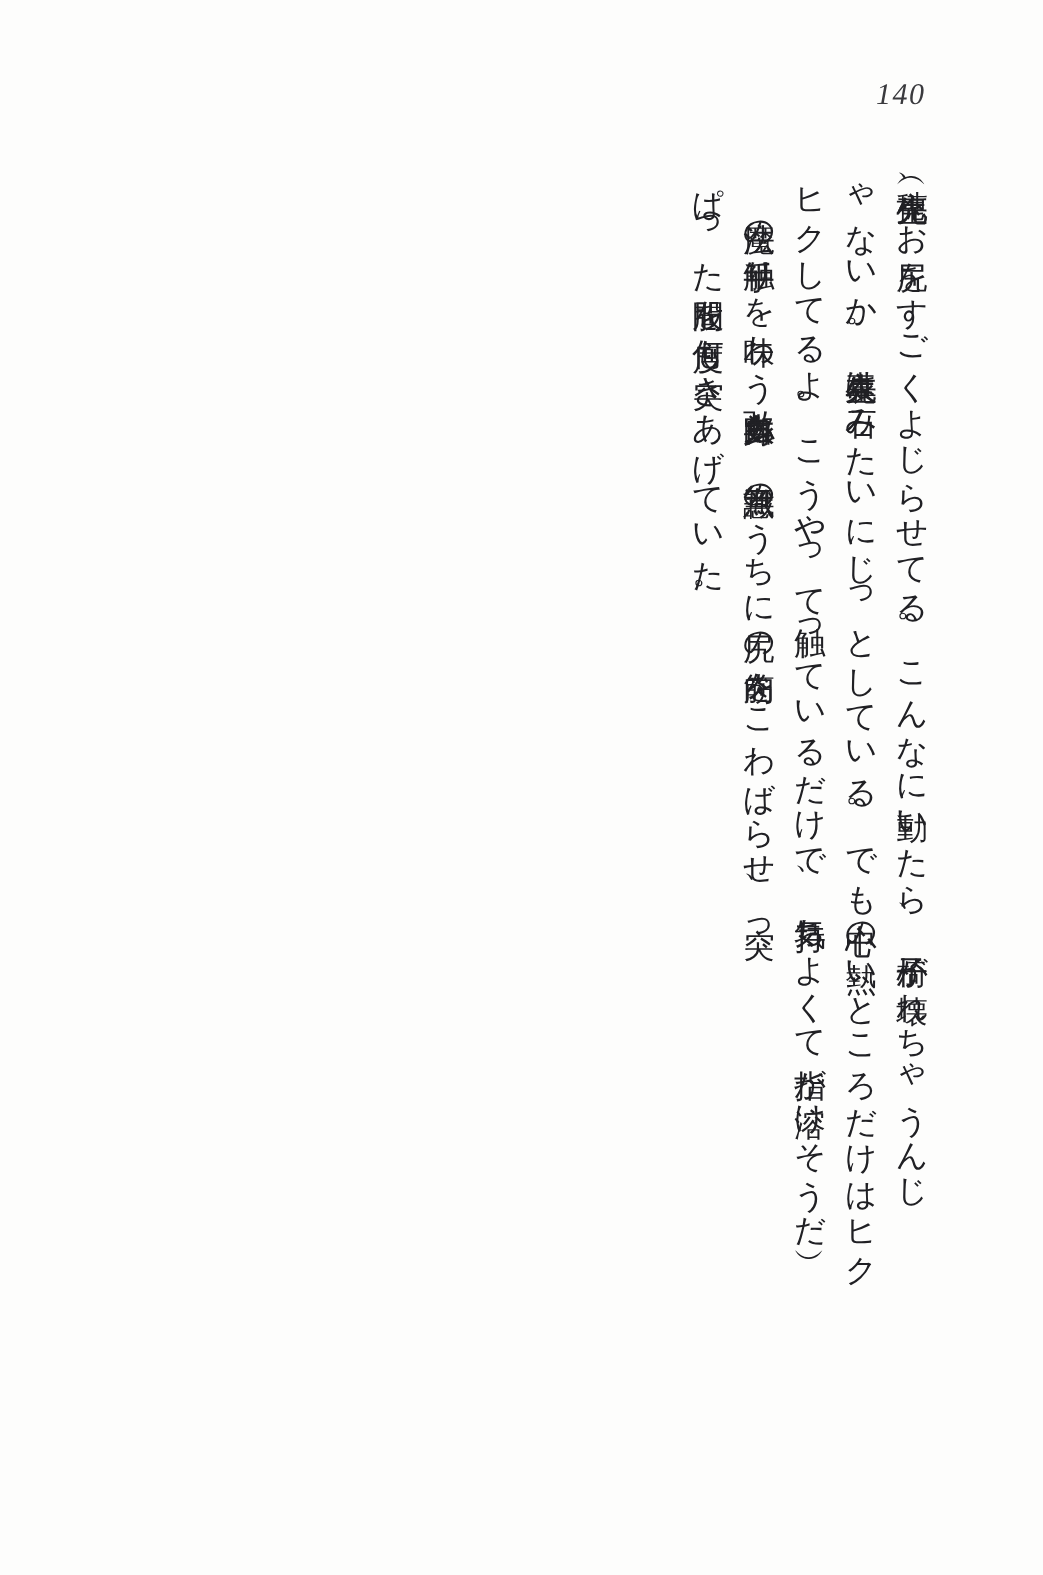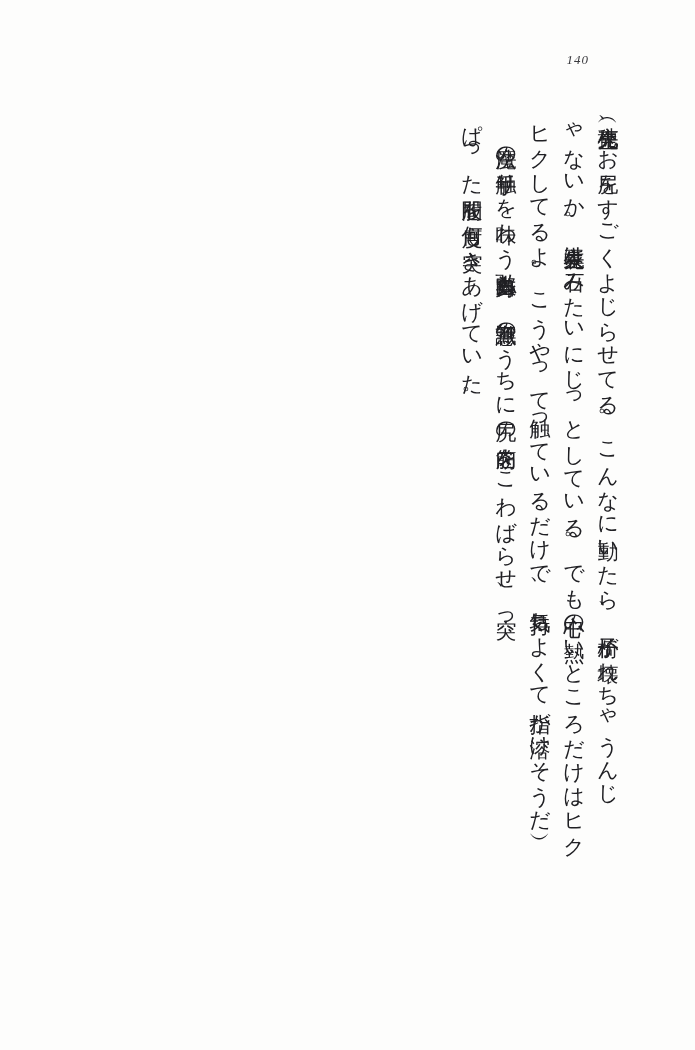--- a/index.html
+++ b/index.html
@@ -15,22 +15,22 @@
     font-family: "Liberation Serif", "DejaVu Serif", serif;
   }
   .page {
     position: absolute;
     inset: 0;
     background: #fdfdfc;
   }
   .page-number {
     position: absolute;
     top: 52px;
-    right: 106px;
-    font-size: 13px;
+    right: 78px;
+    font-size: 20px;
     font-style: italic;
     color: #3a3a3e;
     letter-spacing: 1px;
   }
   .body-text {
     position: absolute;
     top: 110px;
     right: 70px;
     height: 840px;
     writing-mode: vertical-rl;

